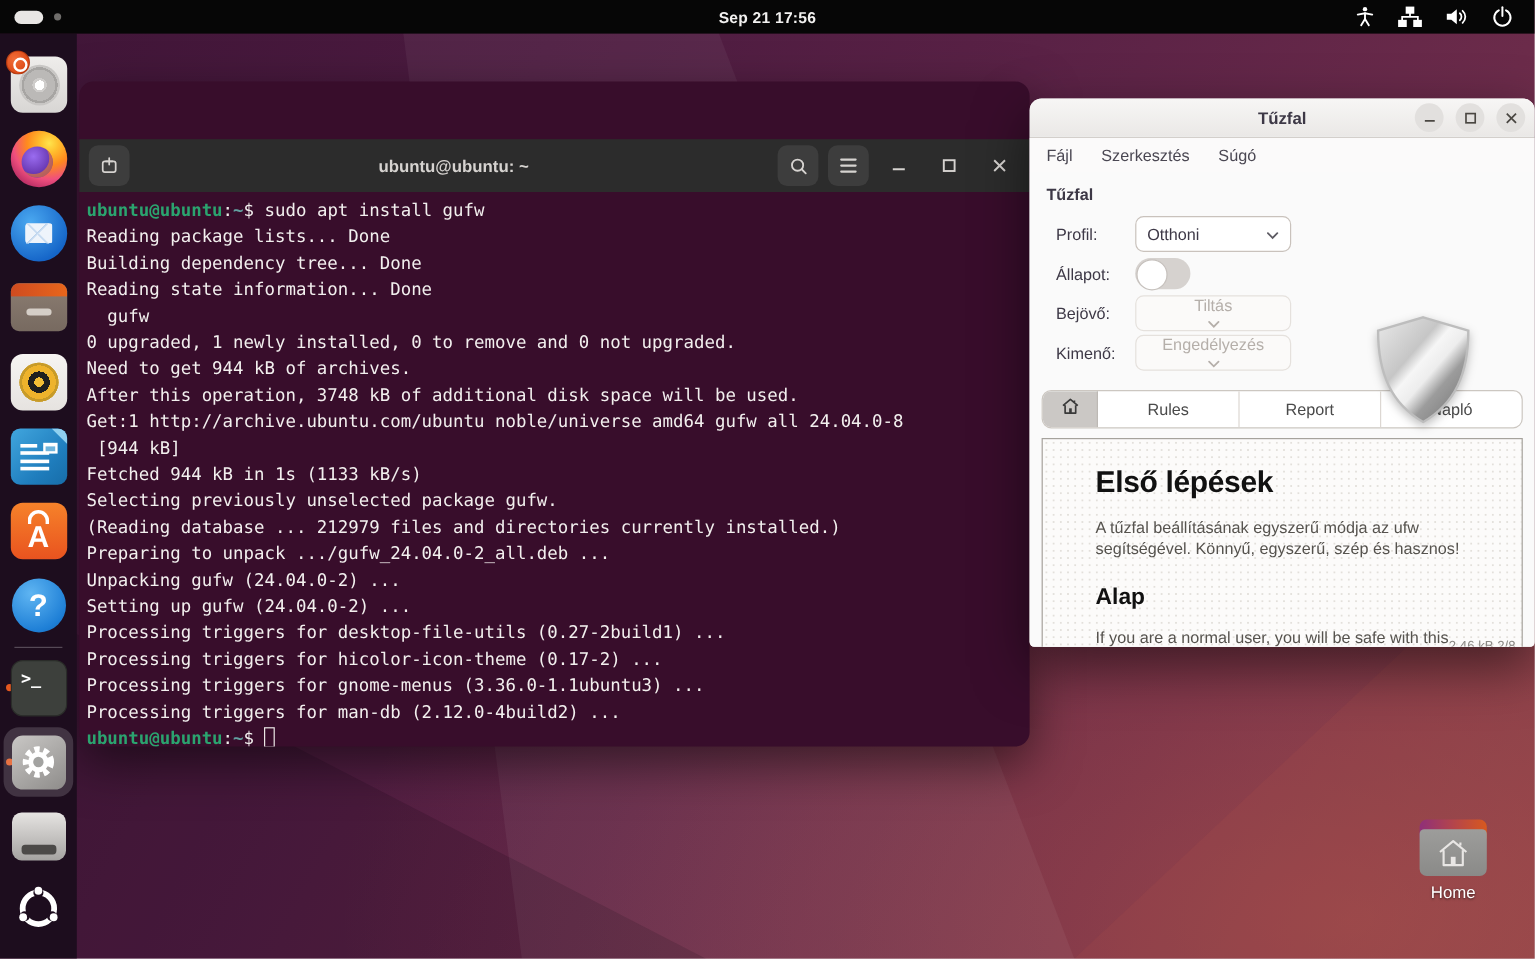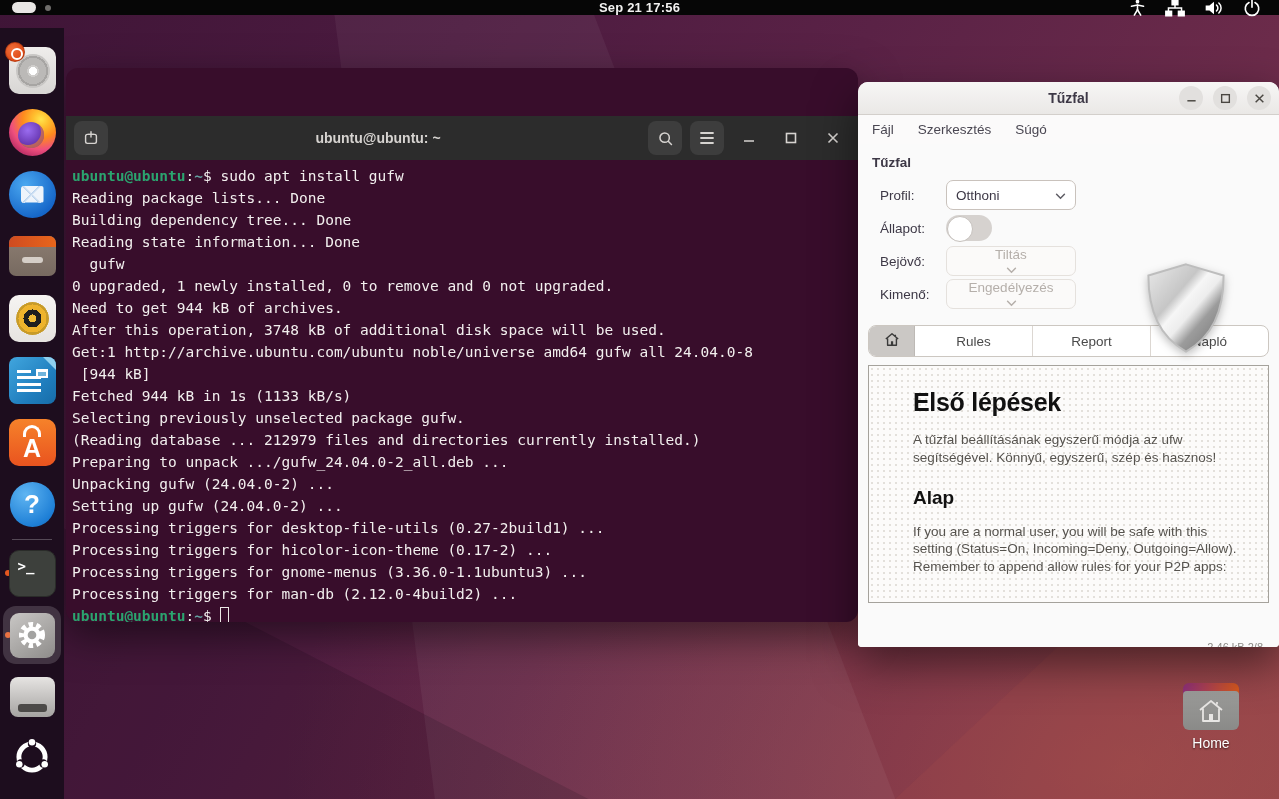--- a/index.html
+++ b/index.html
@@ -9,21 +9,21 @@
     background:
       radial-gradient(120% 110% at 88% 96%, rgba(208,102,74,0.38), transparent 55%),
       linear-gradient(118deg,#3f1537 0%,#4c1b40 28%,#5a2246 52%,#6b2b4a 76%,#7c394c 100%);
   }
   .wp-poly { position:absolute; inset:0; pointer-events:none; }
   .wp1 { clip-path:polygon(0 62%, 46% 100%, 0 100%); background:rgba(20,5,20,0.18); }
   .wp2 { clip-path:polygon(26% 0, 46% 0, 70% 100%, 34% 100%); background:rgba(255,255,255,0.05); }
   .wp3 { clip-path:polygon(70% 100%, 100% 55%, 100% 100%); background:rgba(190,90,70,0.12); }
 
   
-  .topbar { position:absolute; top:0; left:0; right:0; height:15px; background:#060606;
+  .topbar { position:absolute; top:0; left:0; right:0; height:28px; background:#060606;
     display:flex; align-items:center; justify-content:space-between; z-index:50; color:#eee; }
   .tb-left { display:flex; align-items:center; gap:9px; padding-left:12px; width:220px; }
   .ws-pill { width:24px; height:11px; border-radius:6px; background:#e8e6e4; }
   .ws-dot { width:6px; height:6px; border-radius:50%; background:#6f6d6b; }
   .tb-clock { font-size:13px; font-weight:700; color:#f2f1f0; letter-spacing:0.2px; }
   .tb-right { display:flex; align-items:center; gap:19px; padding-right:18px; width:220px; justify-content:flex-end; }
   .tb-icon svg { display:block; }
 
   
   .dock { position:absolute; top:28px; left:0; bottom:0; width:64px; background:#1d0d1e;
@@ -90,21 +90,21 @@
   .th-ctrl { width:34px; height:34px; display:flex; align-items:center; justify-content:center; }
   .term-body { padding:5px 6px; font-family:"DejaVu Sans Mono","Liberation Mono",monospace;
     font-size:14.5px; line-height:22px; color:#f2efee; }
   .term-line { white-space:pre; }
   .p-user { color:#2ba46f; font-weight:700; }
   .p-path { color:#62a0a0; font-weight:700; }
   .p-sep { color:#f2efee; }
   .cursor { display:inline-block; width:9px; height:17px; border:1.5px solid #ece8e6; vertical-align:-3px; }
 
   
-  .fw-win { position:absolute; left:858px; top:82px; width:421px; height:565px; z-index:20;
+  .fw-win { position:absolute; left:858px; top:82px; width:421px; height:457px; z-index:20;
     border-radius:10px 10px 4px 4px; background:#fafafa; box-shadow:0 16px 44px rgba(0,0,0,0.5); }
   .fw-titlebar { height:33px; border-radius:10px 10px 0 0; background:linear-gradient(#f7f6f5,#eae8e6);
     border-bottom:1px solid #d3cfcb; display:flex; align-items:center; padding:0 8px; position:relative; }
   .fw-title { position:absolute; left:0; right:0; text-align:center; font-size:14px; font-weight:700; color:#3d3846; }
   .fw-ctrls { margin-left:auto; display:flex; gap:10px; position:relative; z-index:1; }
   .fw-cbtn { width:24px; height:24px; border-radius:50%; background:#e2e0de; display:flex; align-items:center; justify-content:center; }
   .fw-menubar { height:29px; background:#fbfafa; display:flex; align-items:center; gap:24px; padding-left:14px;
     font-size:13.5px; color:#4a4752; }
   .fw-body { position:relative; height:calc(100% - 62px); background:#fafafa; border-radius:0 0 4px 4px; overflow:hidden; }
   .fw-section { font-size:13.5px; font-weight:700; color:#3d3846; margin:11px 0 0 14px; }

